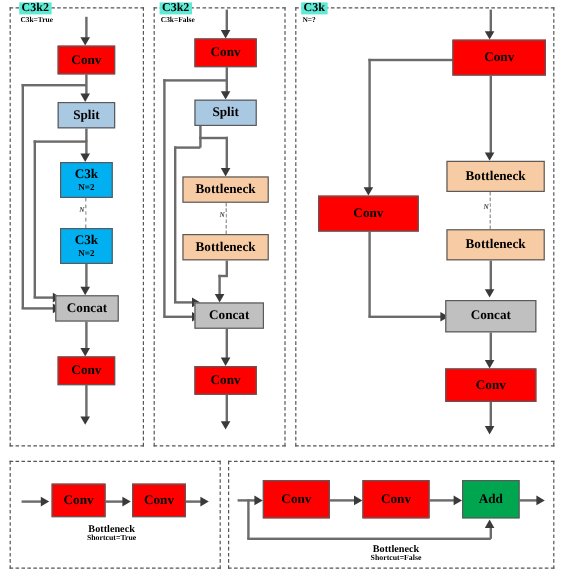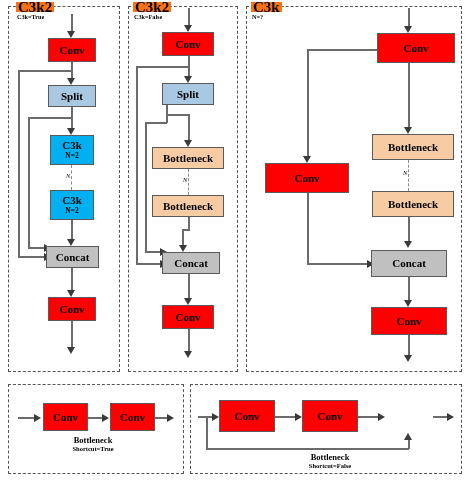--- a/index.html
+++ b/index.html
@@ -1,22 +1,22 @@
 <!DOCTYPE html>
 <html><head>
 <meta charset="utf-8">
 <style>
   html,body{margin:0;padding:0;background:#ffffff;}
   body{width:468px;height:480px;position:relative;overflow:hidden;
        font-family:"Liberation Serif",serif;}
   #root{position:absolute;left:0;top:0;width:468px;height:480px;}
 
   .panel{position:absolute;border:1.5px dashed #555;box-sizing:border-box;background:#fff;}
-  .ptitle{position:absolute;font-weight:bold;font-size:15px;color:#000;
-          background:#f97316;padding:0 2px;white-space:nowrap;line-height:10px;}
+  .ptitle{position:absolute;font-weight:bold;font-size:10px;color:#000;
+          background:#5eead4;padding:0 2px;white-space:nowrap;line-height:10px;}
   .psub{position:absolute;font-weight:bold;font-size:6.2px;color:#000;
         background:#fff;padding:0 1px;white-space:nowrap;line-height:8px;}
 
   .node{position:absolute;box-sizing:border-box;border:1px solid #5a5a5a;
         display:flex;flex-direction:column;align-items:center;justify-content:center;
         font-weight:bold;color:#000;text-align:center;z-index:5;}
   .node .t1{font-size:11px;line-height:11px;}
   .node .t2{font-size:7.5px;line-height:9px;}
 
   .ln{position:absolute;background:#6b6b6b;z-index:2;}
@@ -260,20 +260,23 @@
   <div class="ln h" style="left:275px;top:416px;width:22px;"></div>
   <div class="arw r" style="left:295px;top:412.5px;"></div>
 
   <div class="node" style="left:302px;top:400px;width:56px;height:32px;background:#FF0000;">
     <span class="t1">Conv</span>
   </div>
 
   <div class="ln h" style="left:358px;top:416px;width:22px;"></div>
   <div class="arw r" style="left:378px;top:412.5px;"></div>
 
+  <div class="node" style="left:385px;top:400px;width:48px;height:32px;background:#00A550;">
+    <span class="t1">Add</span>
+  </div>
 
   <div class="ln h" style="left:433px;top:416px;width:16px;"></div>
   <div class="arw r" style="left:447px;top:412.5px;"></div>
 
   <div class="ln v" style="left:206px;top:416px;height:33px;"></div>
   <div class="ln h" style="left:206px;top:448px;width:203px;"></div>
   <div class="ln v" style="left:408px;top:440px;height:9px;"></div>
   <div class="arw u" style="left:404.3px;top:433px;"></div>
 
   <div class="caption" style="left:270px;top:452px;width:120px;">

